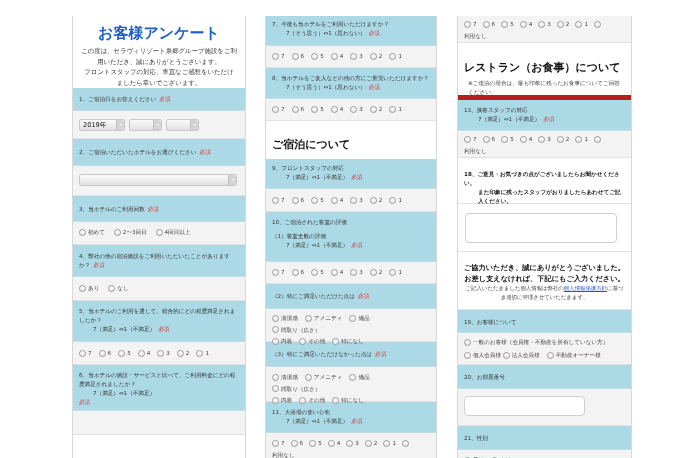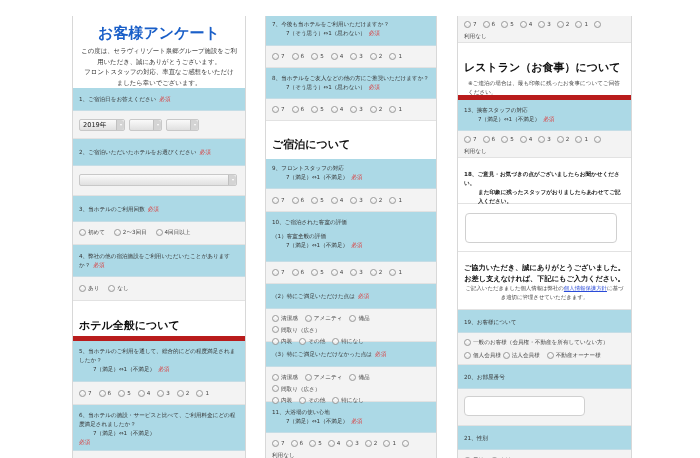--- a/index.html
+++ b/index.html
@@ -93,21 +93,20 @@
         <label class="opt">
             <span class="radio"></span>
             <span>あり</span>
           </label>
         <label class="opt">
             <span class="radio"></span>
             <span>なし</span>
           </label>
       </div>
 
-      <div class="sect" style="height:40px;padding-top:17px;">ホテル全般について</div>
 
       <div class="q" style="height:41px;">
         <div>5、当ホテルのご利用を通して、総合的にどの程度満足されましたか？</div>
         <div class="sub"><span>7（満足）⇔1（不満足）</span><span class="req">必須</span></div>
       </div>
       <div class="a" style="height:23px;padding-top:6px;">
         <label class="opt">
             <span class="radio"></span>
             <span>7</span>
           </label><label class="opt">

